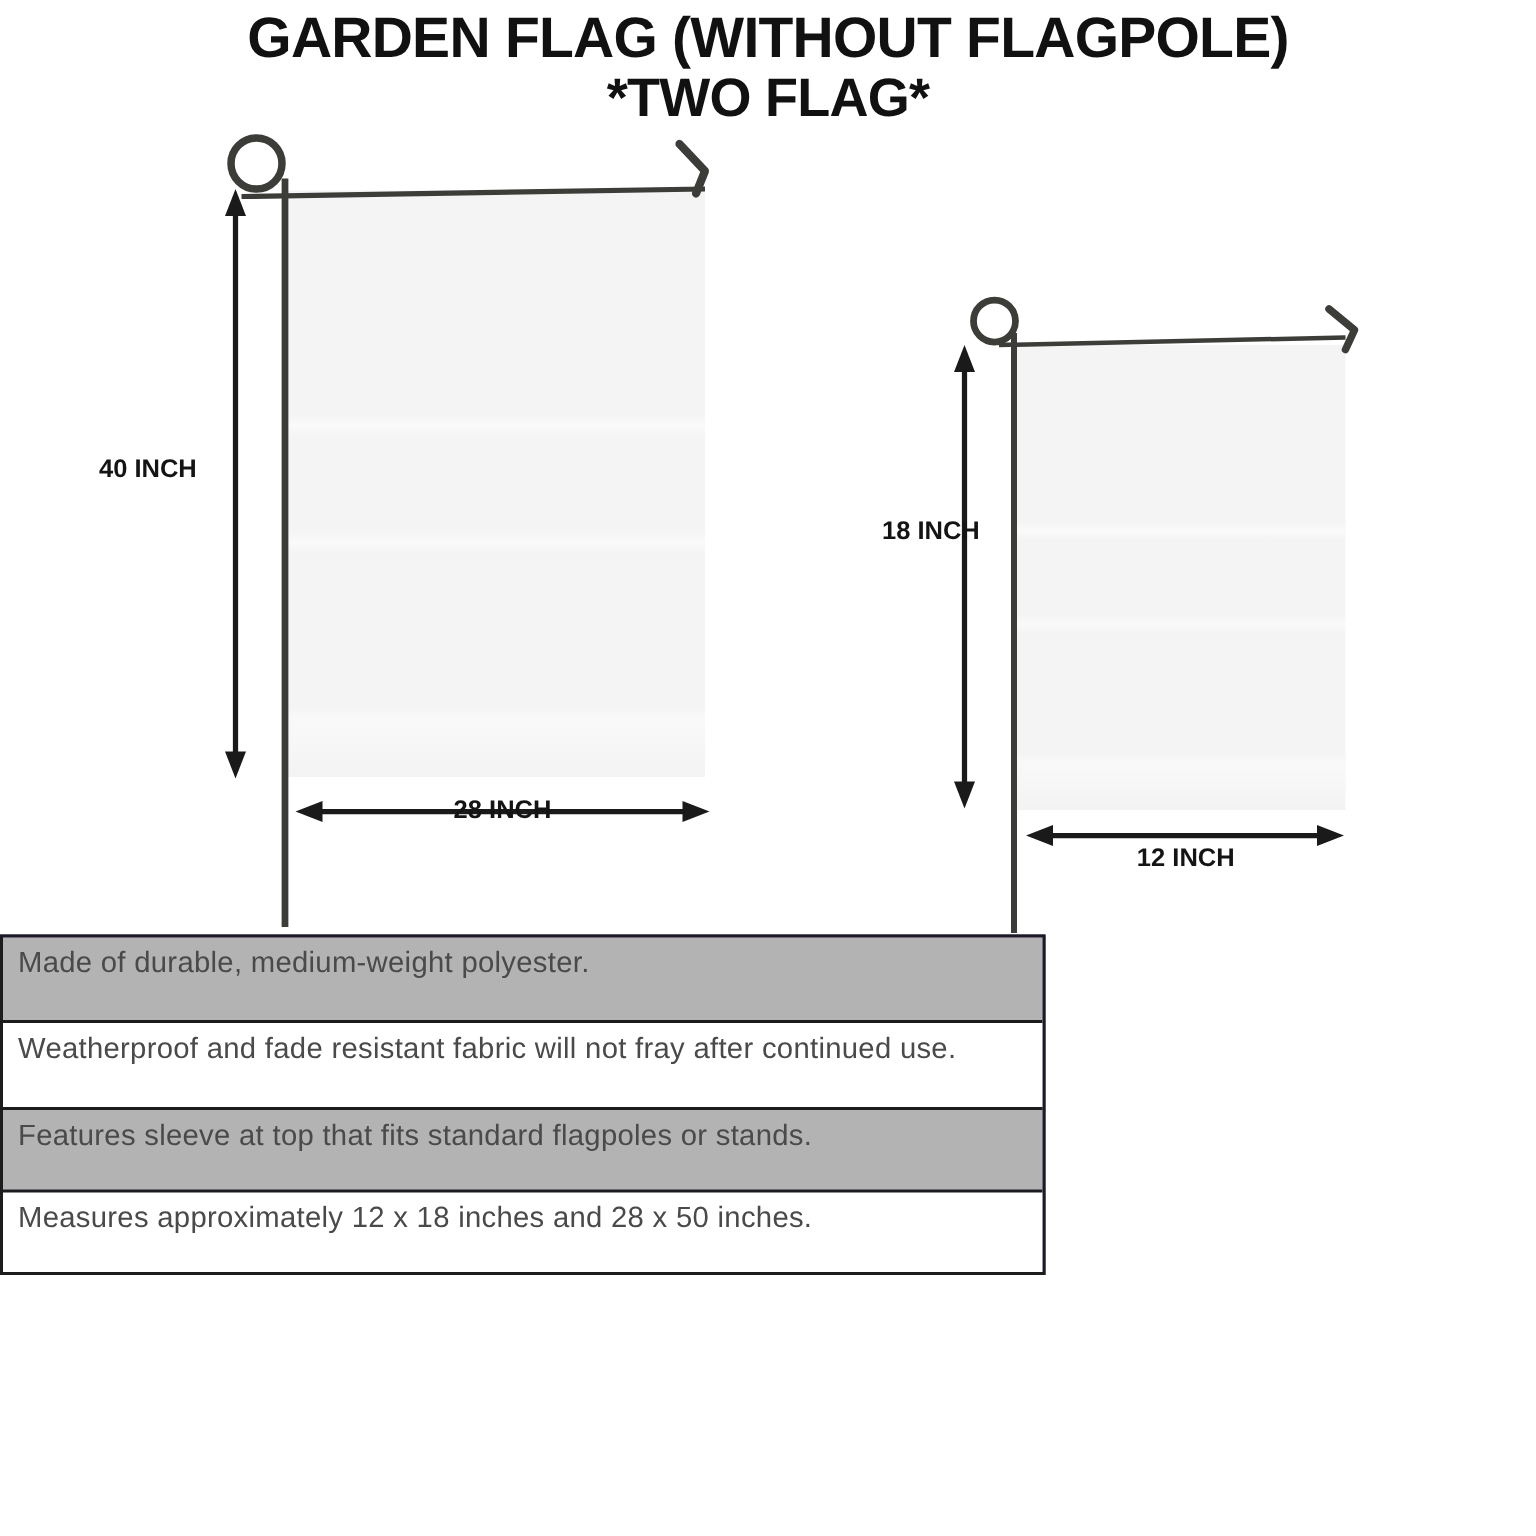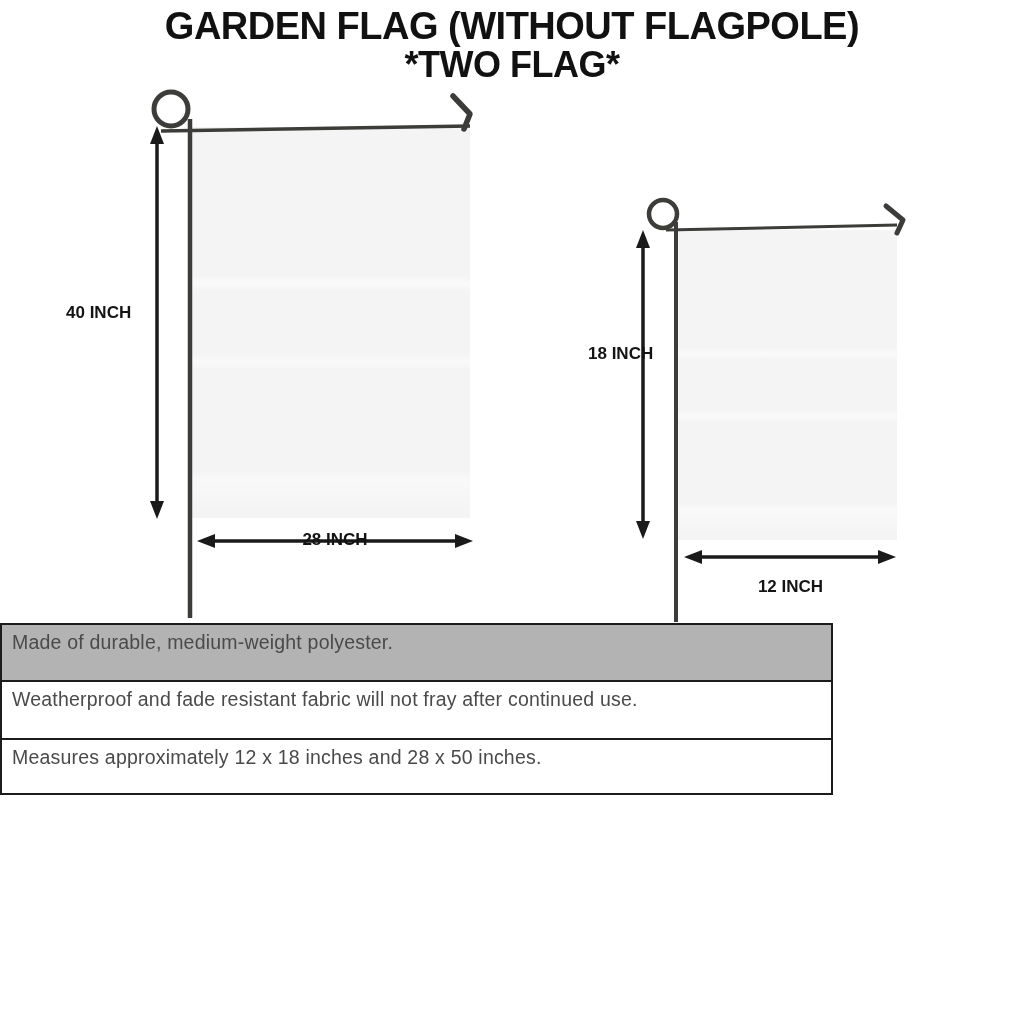--- a/index.html
+++ b/index.html
@@ -37,24 +37,24 @@
   .arrow{stroke:#1a1a1a;fill:none;}
   .head{fill:#1a1a1a;stroke:none;}
   
   .dim-label{
     position:absolute;color:#141414;font-weight:bold;
     font-size:17px;letter-spacing:0px;white-space:nowrap;
   }
   .lbl-40{left:66px;top:303px;}
   .lbl-28{left:197px;top:530px;width:276px;text-align:center;}
   .lbl-18{left:553px;top:344px;margin-left:35px;}
-  .lbl-12{left:683px;top:562px;width:215px;text-align:center;margin-top:15px;}
+  .lbl-12{left:683px;top:562px;width:215px;text-align:center;}
   
   .spec-table{
-    position:absolute;left:0px;top:623px;width:833px;
+    position:absolute;left:0px;top:623px;width:697px;
     border:2.5px solid #1c1c1c;
     box-sizing:border-box;
     background:#4c1d95;
   }
   .spec-row{
     box-sizing:border-box;
     padding:6px 10px 0 10px;
     font-size:19.5px;color:#4a4a4a;
     letter-spacing:0.2px;
   }
@@ -119,16 +119,17 @@
   </svg>
 
   <div class="dim-label lbl-40">40 INCH</div>
   <div class="dim-label lbl-28">28 INCH</div>
   <div class="dim-label lbl-18">18 INCH</div>
   <div class="dim-label lbl-12">12 INCH</div>
 
   <div class="spec-table">
     <div class="spec-row gray h-med">Made of durable, medium-weight polyester.</div>
     <div class="spec-row white h-tall">Weatherproof and fade resistant fabric will not fray after continued use.</div>
+    <div class="spec-row gray h-med">Features sleeve at top that fits standard flagpoles or stands.</div>
     <div class="spec-row white h-med">Measures approximately 12 x 18 inches and 28 x 50 inches.</div>
   </div>
 
 </div>
 
 </body></html>

